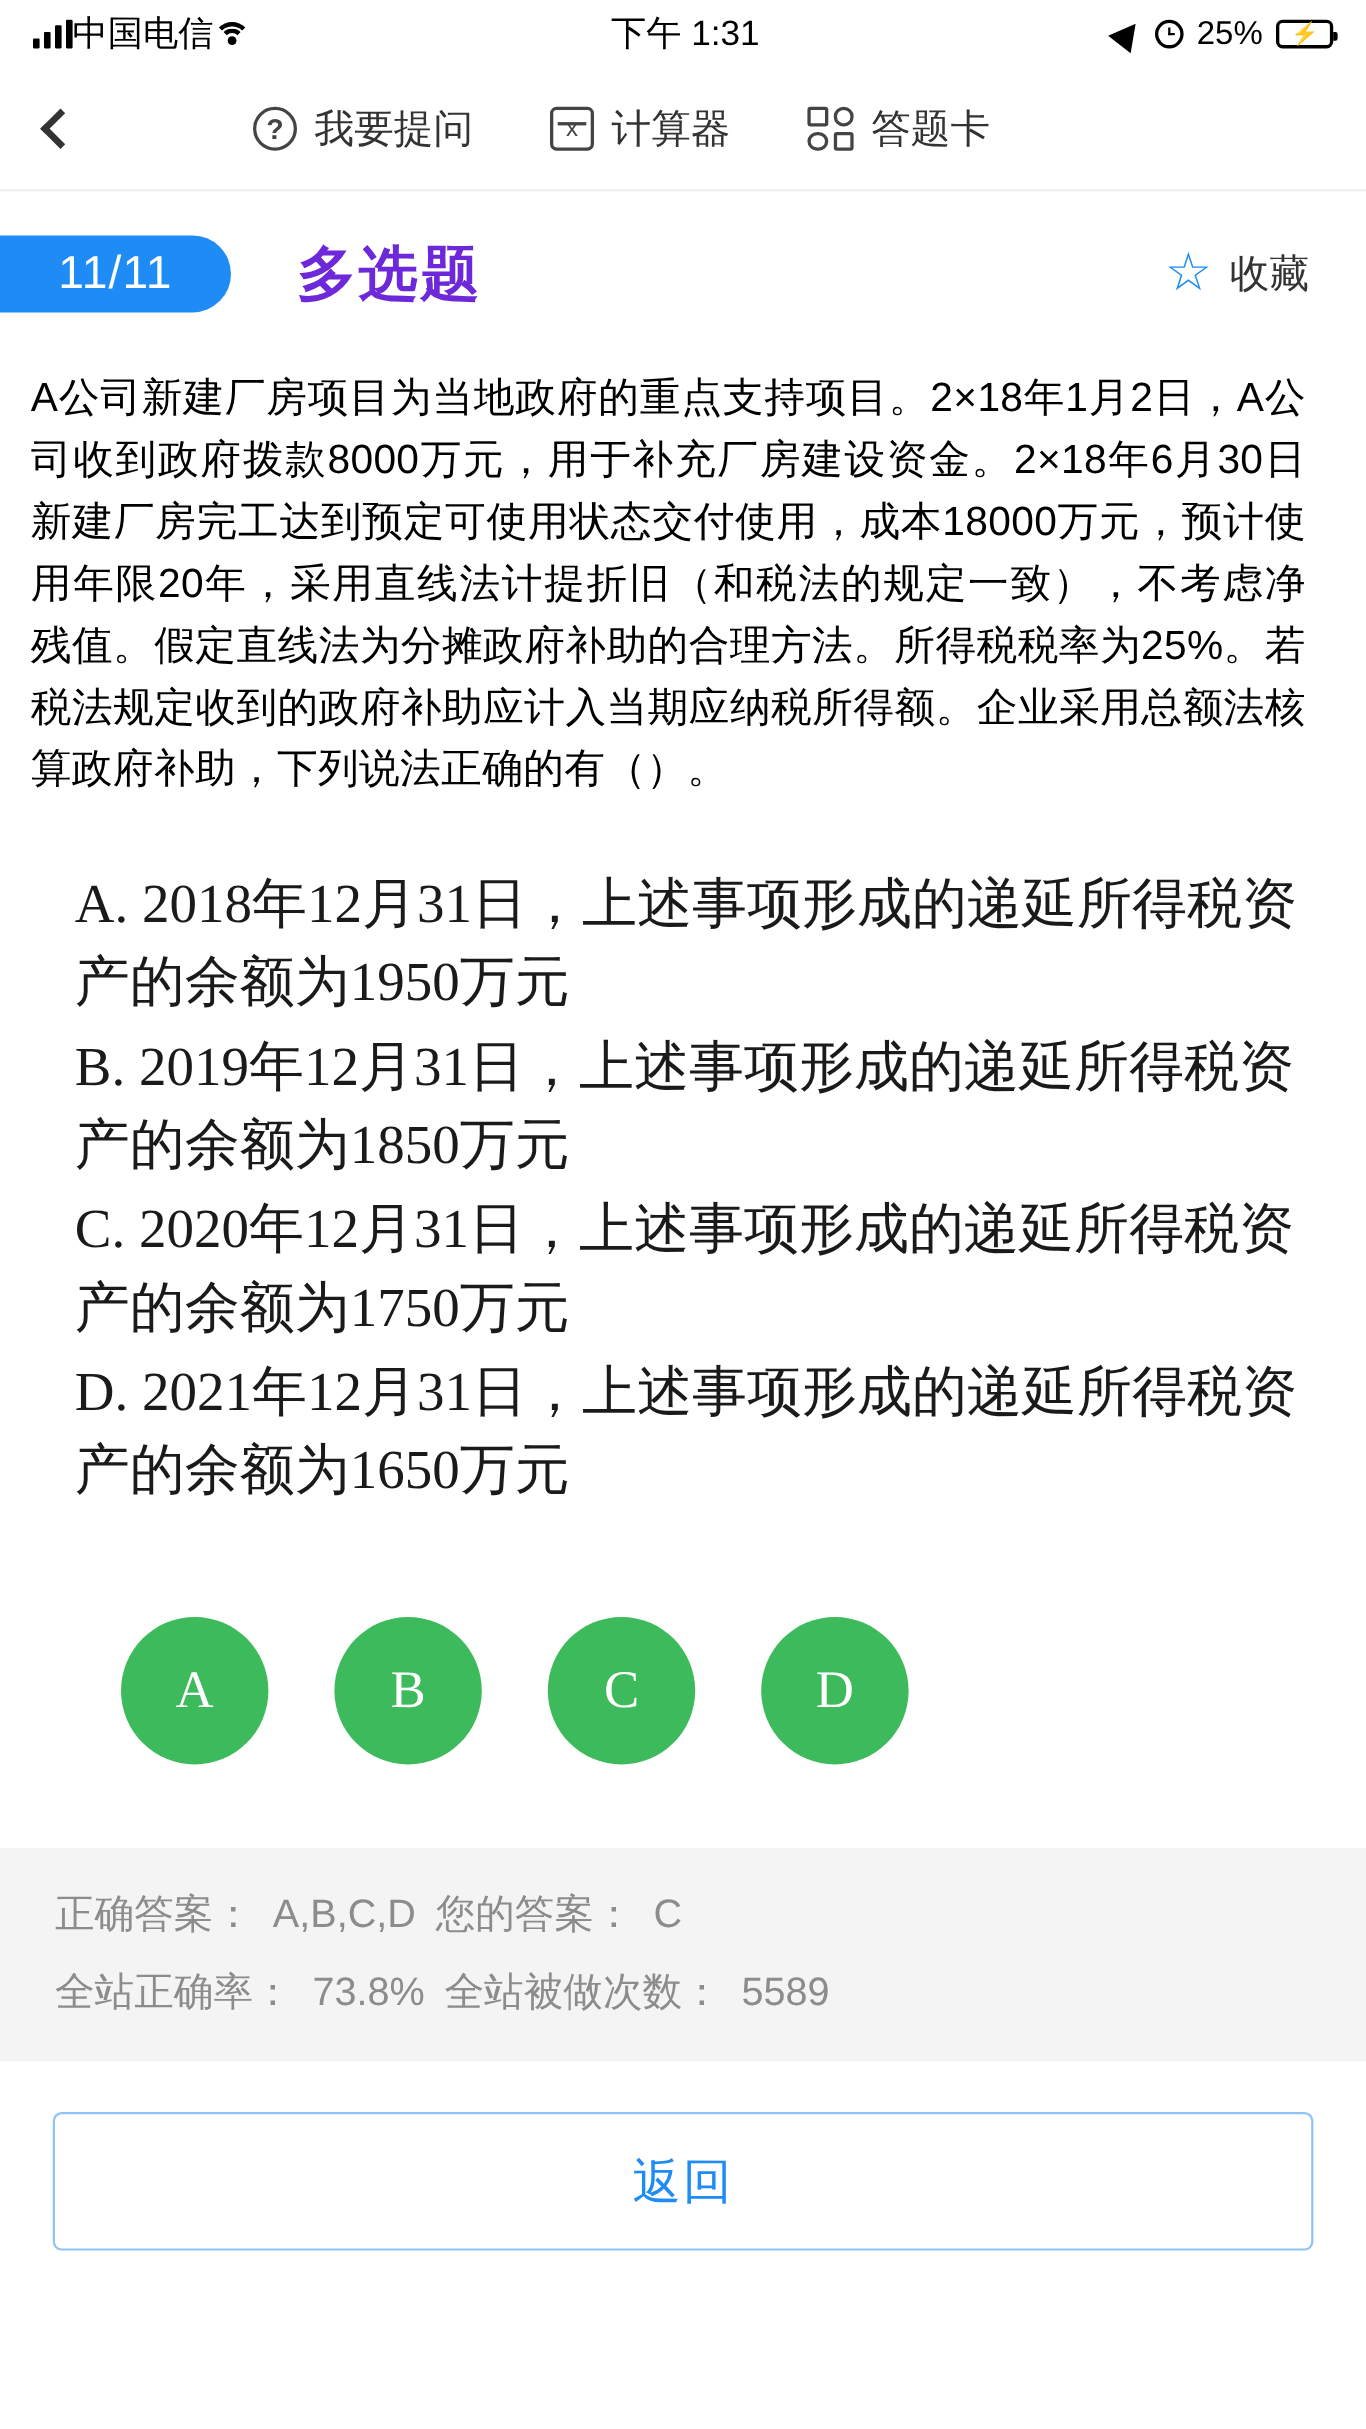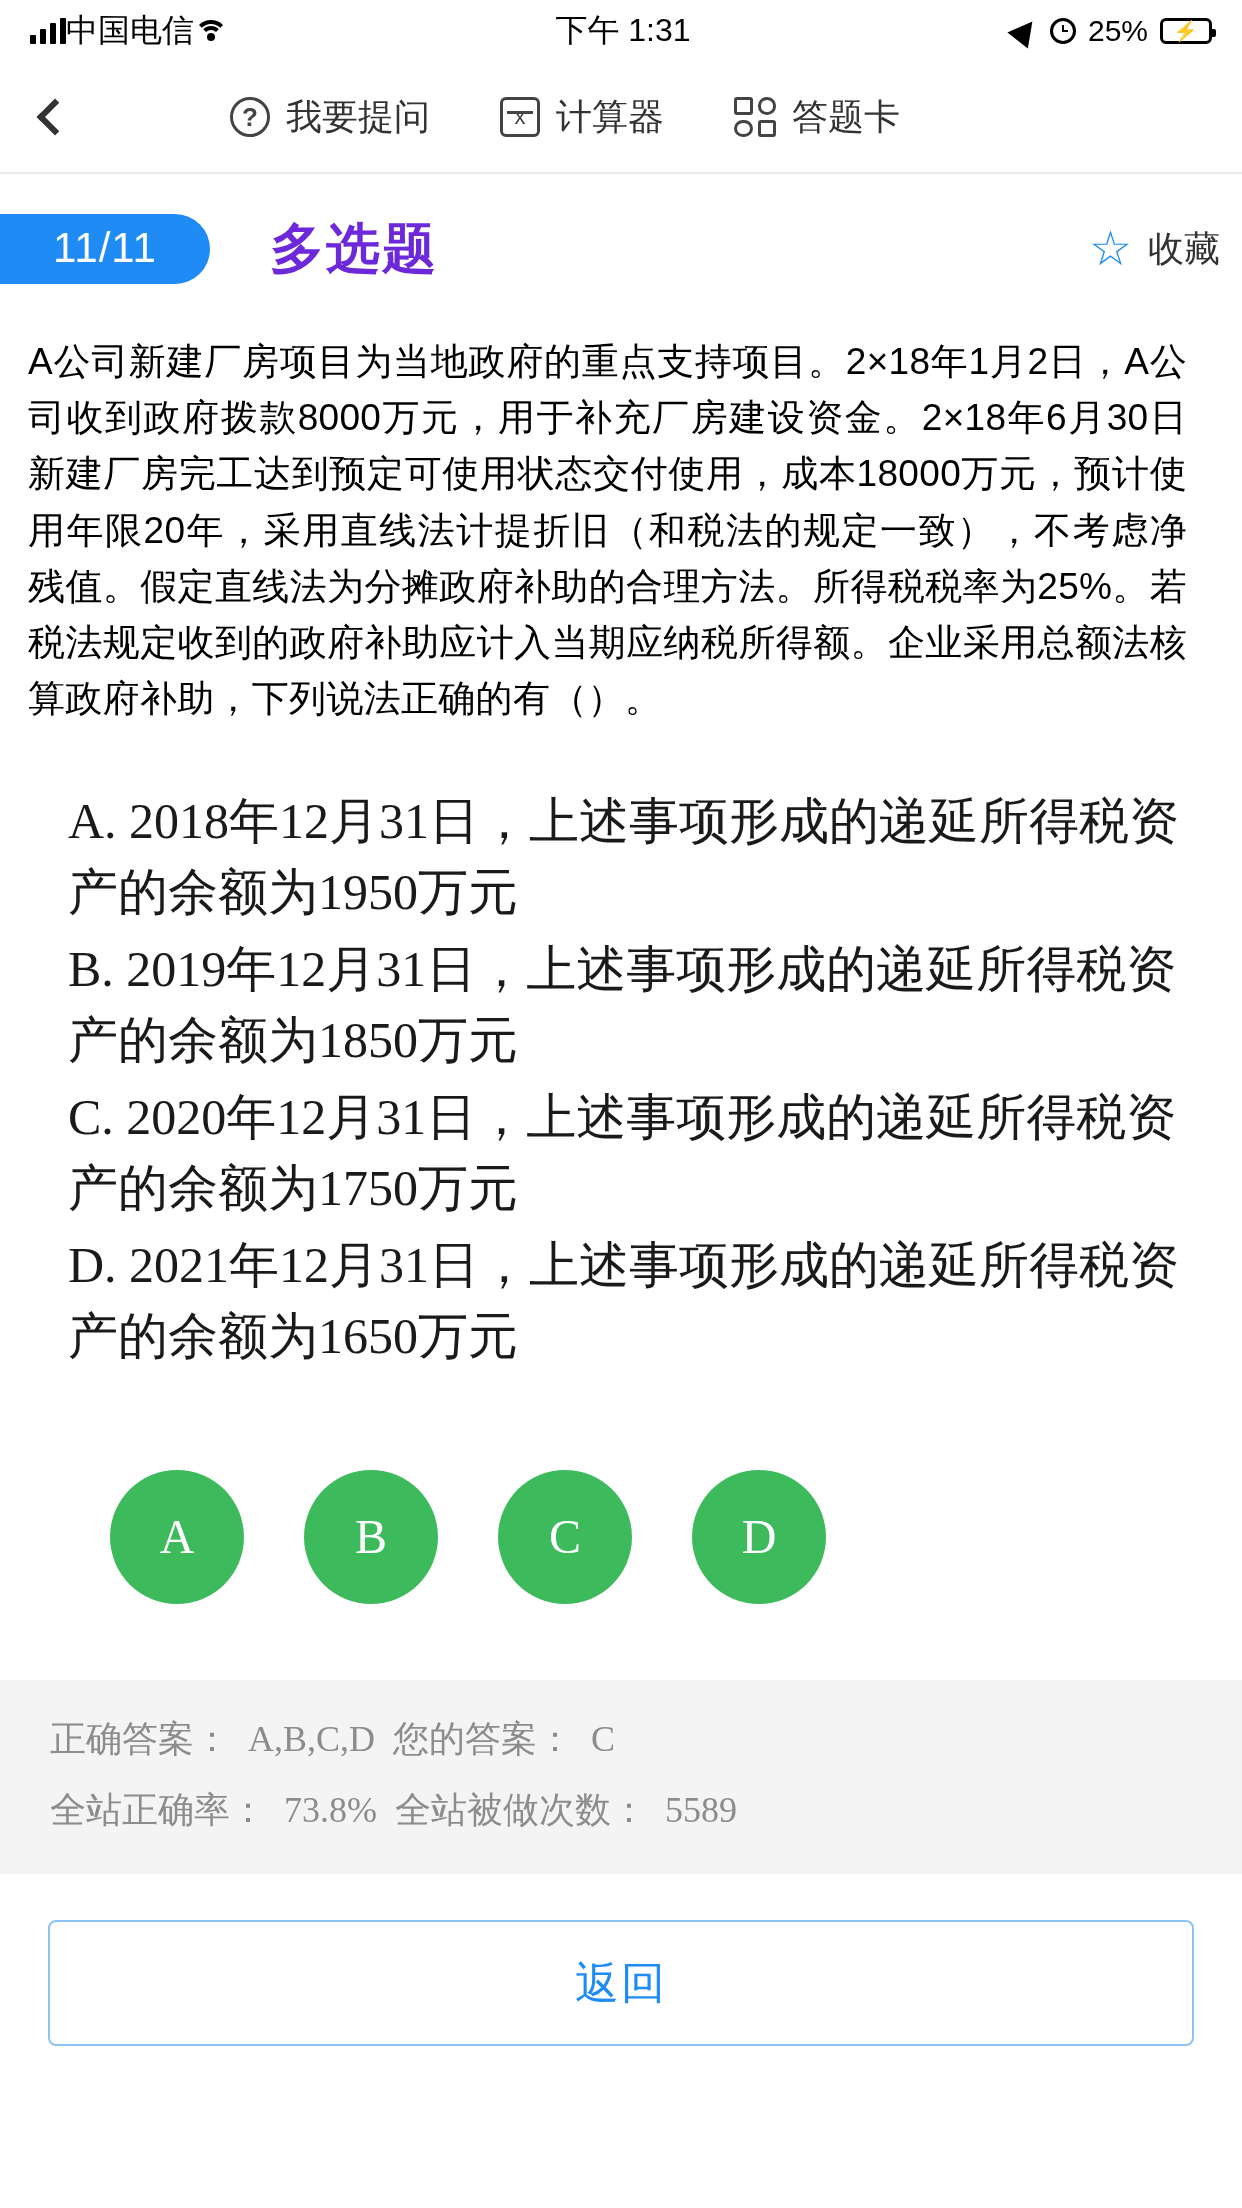--- a/index.html
+++ b/index.html
@@ -187,21 +187,21 @@
   }
   .ico-card i:nth-child(2) { border-radius: 50%; }
   .ico-card i:nth-child(3) { border-radius: 50%; }
 
   
   .qhead {
     height: 150px;
     display: flex;
     align-items: center;
     position: relative;
-    padding-right: 22px;
+    padding-right: 52px;
   }
   .qbadge {
     background: #1f8cf5;
     color: #fff;
     font-size: 42px;
     padding: 10px 30px 12px;
     border-radius: 0 44px 44px 0;
     min-width: 210px;
     text-align: center;
     letter-spacing: 1px;
@@ -265,21 +265,21 @@
 
   
   .result {
     margin-top: 76px;
     background: #f4f4f4;
     padding: 38px 50px 42px;
     color: #8c8c8c;
     font-size: 36px;
     line-height: 1.2;
   }
-  .result .row { display: flex; align-items: baseline; gap: 18px; font-family: Liberation Serif, serif; }
+  .result .row { display: flex; align-items: baseline; gap: 18px; }
   .result .row + .row { margin-top: 28px; }
   .result .val { color: #8c8c8c; }
 
   
   .footer {
     padding: 46px 48px 0;
   }
   .back-main {
     width: 100%;
     height: 126px;

